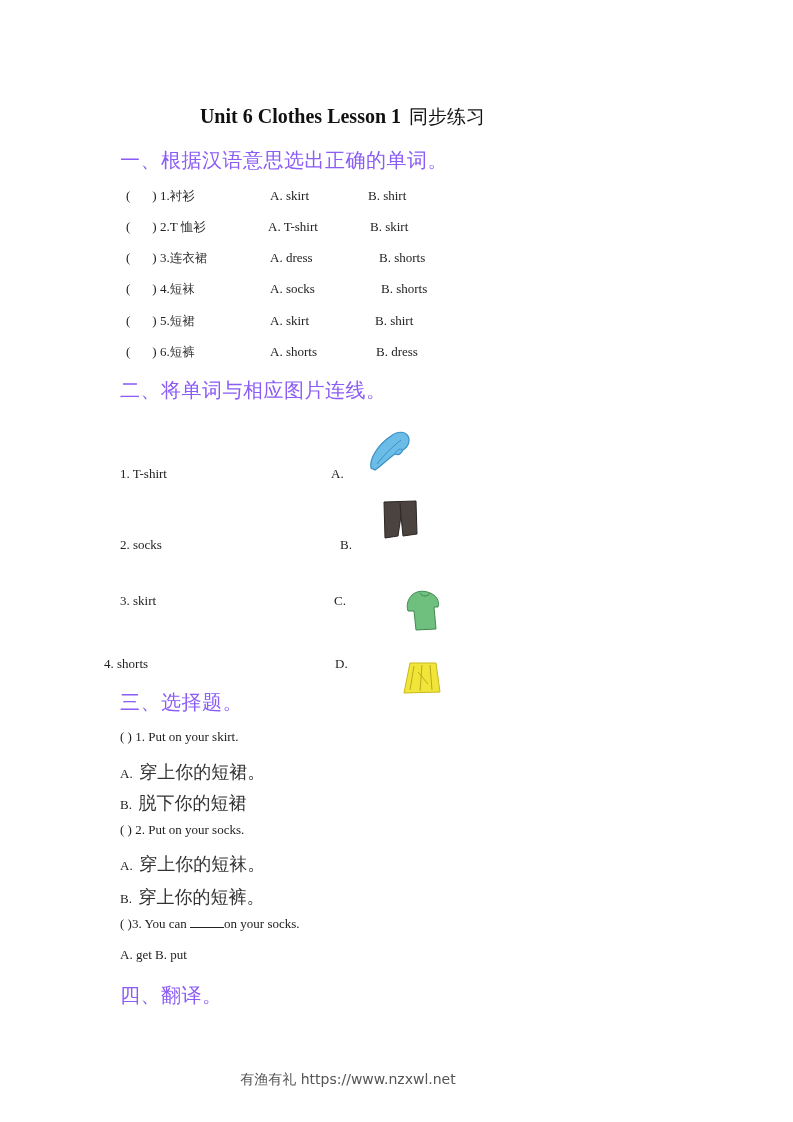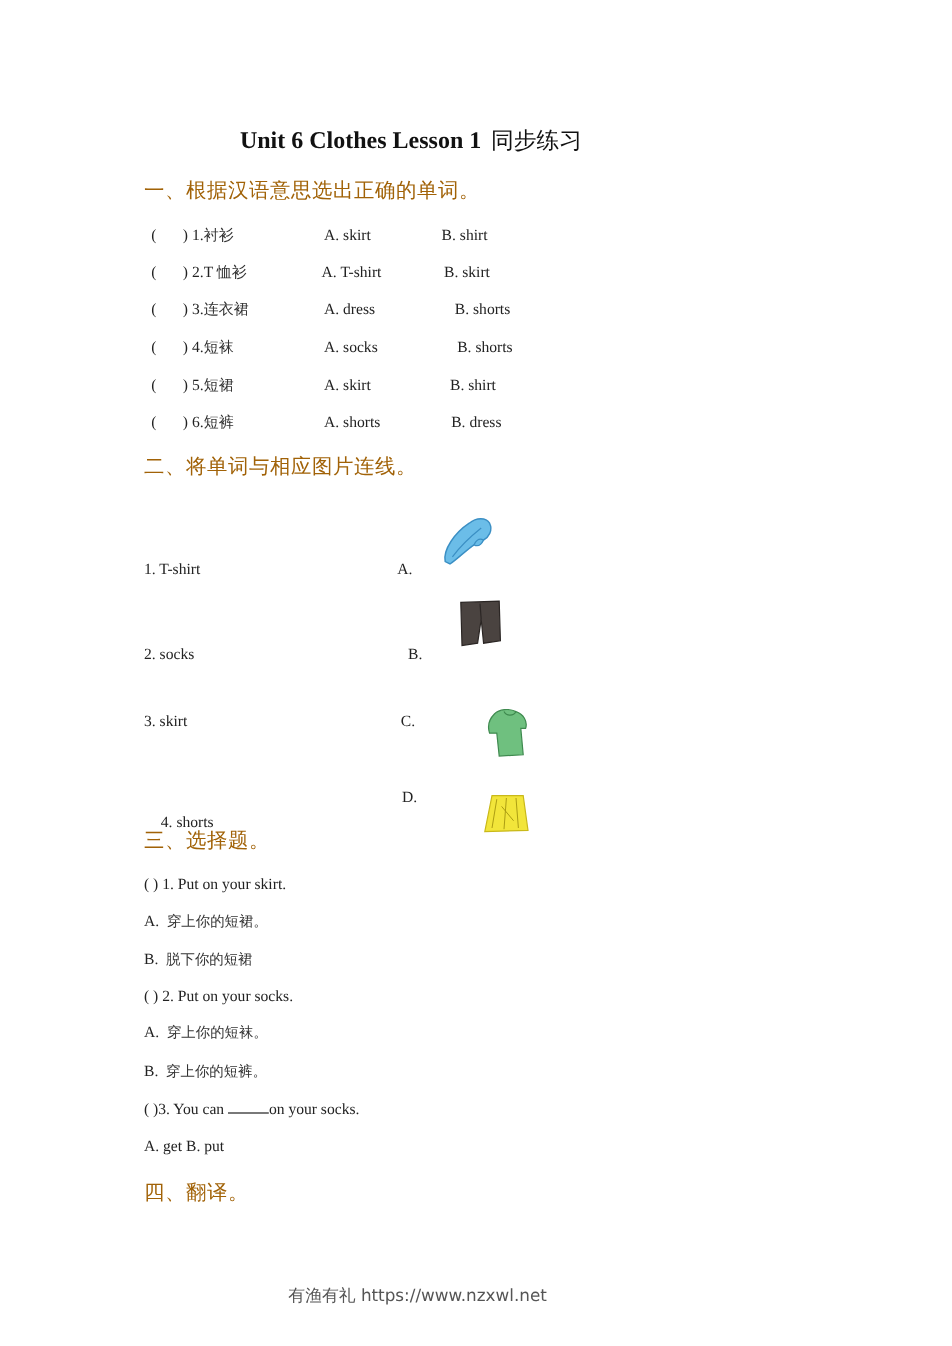--- a/index.html
+++ b/index.html
@@ -7,25 +7,25 @@
     width: 793px; height: 1122px; position: relative; overflow: hidden;
     font-family: "Liberation Serif", "DejaVu Serif", serif; color: #1a1a1a;
   }
   .abs { position: absolute; white-space: nowrap; }
   .title {
     left: 0; width: 627px; top: 104px; text-align: center;
     font-family: "Liberation Serif", serif; font-weight: bold; font-size: 20px; color: #111; margin-left: 29px;
   }
   .title .cn { font-family: "DejaVu Sans", sans-serif; font-weight: normal; font-size: 19px; margin-left: 8px; }
   .section-head {
-    left: 120px; font-family: Liberation Sans, sans-serif; font-size: 17px; color: #a16207; letter-spacing: 0.5px;
+    left: 120px; font-family: Liberation Sans, sans-serif; font-size: 20px; color: #8b5cf6; letter-spacing: 0.5px;
   }
   .row { font-size: 13px; color: #222; }
   .row .cn { font-family: "DejaVu Sans", sans-serif; font-size: 12.5px; color: #333; }
-  .q-cn { font-family: "DejaVu Sans", sans-serif; font-size: 12px; color: #333; }
+  .q-cn { font-family: "DejaVu Sans", sans-serif; font-size: 18px; color: #333; }
   .img { position: absolute; }
   .footer {
     left: 0; width: 696px; top: 1071px; text-align: center;
     font-family: "DejaVu Sans", sans-serif; font-size: 14px; color: #555;
   }
   .blank { display: inline-block; width: 34px; border-bottom: 1px solid #222; height: 10px; vertical-align: baseline; }
 </style>
 </head>
 <body>
 
@@ -78,21 +78,21 @@
   </div>
   <div class="abs row" style="top:344px;left:270px;">A. shorts</div>
   <div class="abs row" style="top:344px;left:376px;">B. dress</div>
 </div>
 
 <div class="abs section-head" style="top:377px;">二、将单词与相应图片连线。</div>
 
 <div class="abs row" style="top:466px;left:120px;">1. T-shirt</div>
 <div class="abs row" style="top:537px;left:120px;">2. socks</div>
 <div class="abs row" style="top:593px;left:120px;">3. skirt</div>
-<div class="abs row" style="top:656px;left:134px;margin-top:21px;">4. shorts</div>
+<div class="abs row" style="top:656px;left:104px;">4. shorts</div>
 
 <div class="abs row" style="top:466px;left:331px;">A.</div>
 <div class="abs row" style="top:537px;left:340px;">B.</div>
 <div class="abs row" style="top:593px;left:334px;">C.</div>
 <div class="abs row" style="top:656px;left:335px;">D.</div>
 
 <svg class="img" style="left:365px;top:428px;" width="50" height="45" viewBox="0 0 50 45">
   <path d="M6 40 C 4 30, 14 16, 26 8 C 32 3, 40 3, 43 8 C 46 14, 42 20, 38 22 C 36 26, 34 28, 30 26 C 24 30, 16 38, 10 42 Z" fill="#6bbde8" stroke="#3b8fc4" stroke-width="1.2"></path>
   <path d="M12 36 C 18 28, 26 20, 36 12" stroke="#3b8fc4" stroke-width="1" fill="none"></path>
   <path d="M30 26 C 32 22, 34 20, 38 22" stroke="#3b8fc4" stroke-width="1" fill="none"></path>

